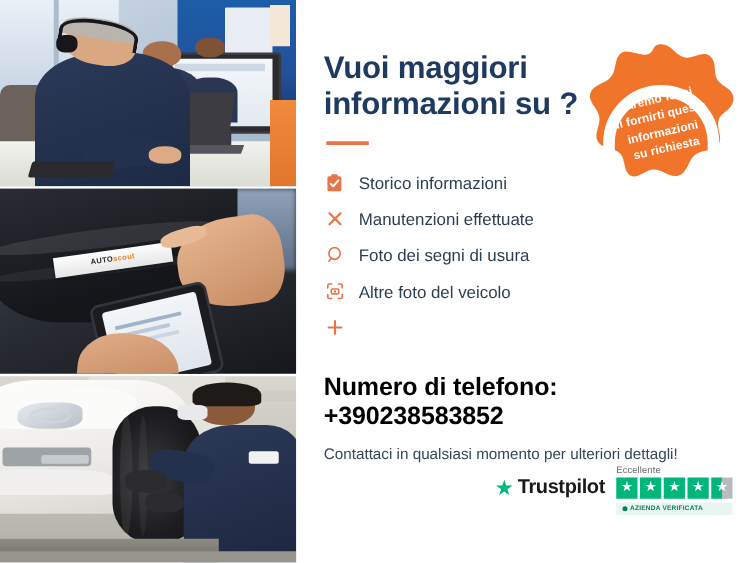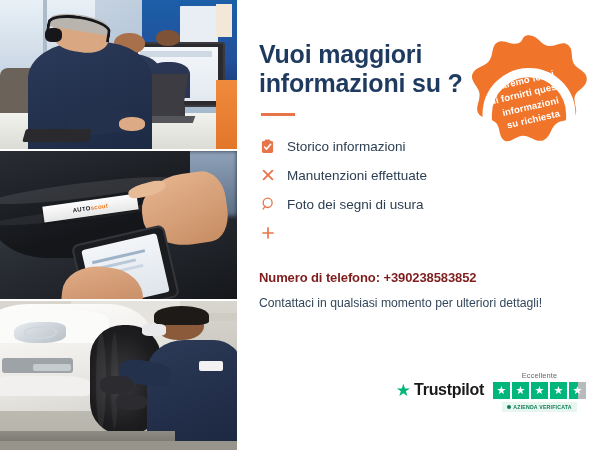--- a/index.html
+++ b/index.html
@@ -229,42 +229,42 @@
     width: 26px; flex: 0 0 26px;
     color: #e8754a;
     font-size: 14px;
     display:flex; align-items:center;
   }
   .feat .ic svg { display:block; }
   .feat .txt { white-space: nowrap; }
 
   .phone-line {
     margin-top: 22px;
-    color: #7f1d1d;
-    font-size: 13px;
+    color: #000000;
+    font-size: 20px;
     font-weight: bold;
     letter-spacing: -0.1px;
   }
   .contact-text {
     margin-top: 9px;
     color: #33475b;
     font-size: 12.2px;
     line-height: 1.58;
   }
 
   
   .tp-wrap {
     position: absolute;
     right: 14px; bottom: 38px;
     display:flex; align-items:flex-start; gap: 9px;
   }
   .tp-brand { display:flex; align-items:center; gap:3px; padding-top:10px; }
   .tp-brand .tp-star { color:#00b67a; font-size:17px; line-height:1; }
   .tp-brand .tp-name { color:#191919; font-size:16px; font-weight:bold; letter-spacing:-.3px; }
-  .tp-right { display:flex; flex-direction:column; align-items:center; }
+  .tp-right { display:flex; flex-direction:column; }
   .tp-rating-label { color:#6b6b6b; font-size:7.5px; margin-bottom:2px; letter-spacing:.1px; }
   .tp-stars { display:flex; gap:2px; }
   .tp-stars .sq {
     width:17px; height:17px; background:#00b67a;
     display:flex; align-items:center; justify-content:center;
     color:#fff; font-size:11px; line-height:1;
   }
   .tp-stars .sq.half {
     background: linear-gradient(90deg,#00b67a 52%, #b8bbbd 52%);
   }
@@ -428,20 +428,33 @@
       <li class="feat">
         <span class="ic">
           <svg width="14" height="14" viewBox="0 0 16 16" fill="none" stroke="#e8754a" stroke-width="1.5" stroke-linecap="round">
             <ellipse cx="7.6" cy="6.6" rx="5.1" ry="5.4"></ellipse>
             <path d="M4.6 10.6 L2.4 13.8"></path>
           </svg>
         </span>
         <span class="txt">Foto dei segni di usura</span>
       </li>
 
+      <li class="feat">
+        <span class="ic">
+          <svg width="14" height="14" viewBox="0 0 16 16" fill="none" stroke="#e8754a" stroke-width="1.5" stroke-linecap="round">
+            <path d="M1.4 5 V2.8 a1.4 1.4 0 0 1 1.4-1.4 H5"></path>
+            <path d="M11 1.4 h2.2 a1.4 1.4 0 0 1 1.4 1.4 V5"></path>
+            <path d="M14.6 11 v2.2 a1.4 1.4 0 0 1-1.4 1.4 H11"></path>
+            <path d="M5 14.6 H2.8 a1.4 1.4 0 0 1-1.4-1.4 V11"></path>
+            <rect x="4.6" y="6" width="6.8" height="4.4" rx="1" stroke-width="1.4"></rect>
+            <circle cx="8" cy="8.2" r="1.1" fill="#e8754a" stroke="none"></circle>
+          </svg>
+        </span>
+        <span class="txt">Altre foto del veicolo</span>
+      </li>
 
       <li class="feat">
         <span class="ic">
           <svg width="14" height="14" viewBox="0 0 16 16" stroke="#e8754a" stroke-width="1.9" stroke-linecap="round">
             <path d="M8 2.2 V13.8"></path>
             <path d="M2.2 8 H13.8"></path>
           </svg>
         </span>
       </li>
 

